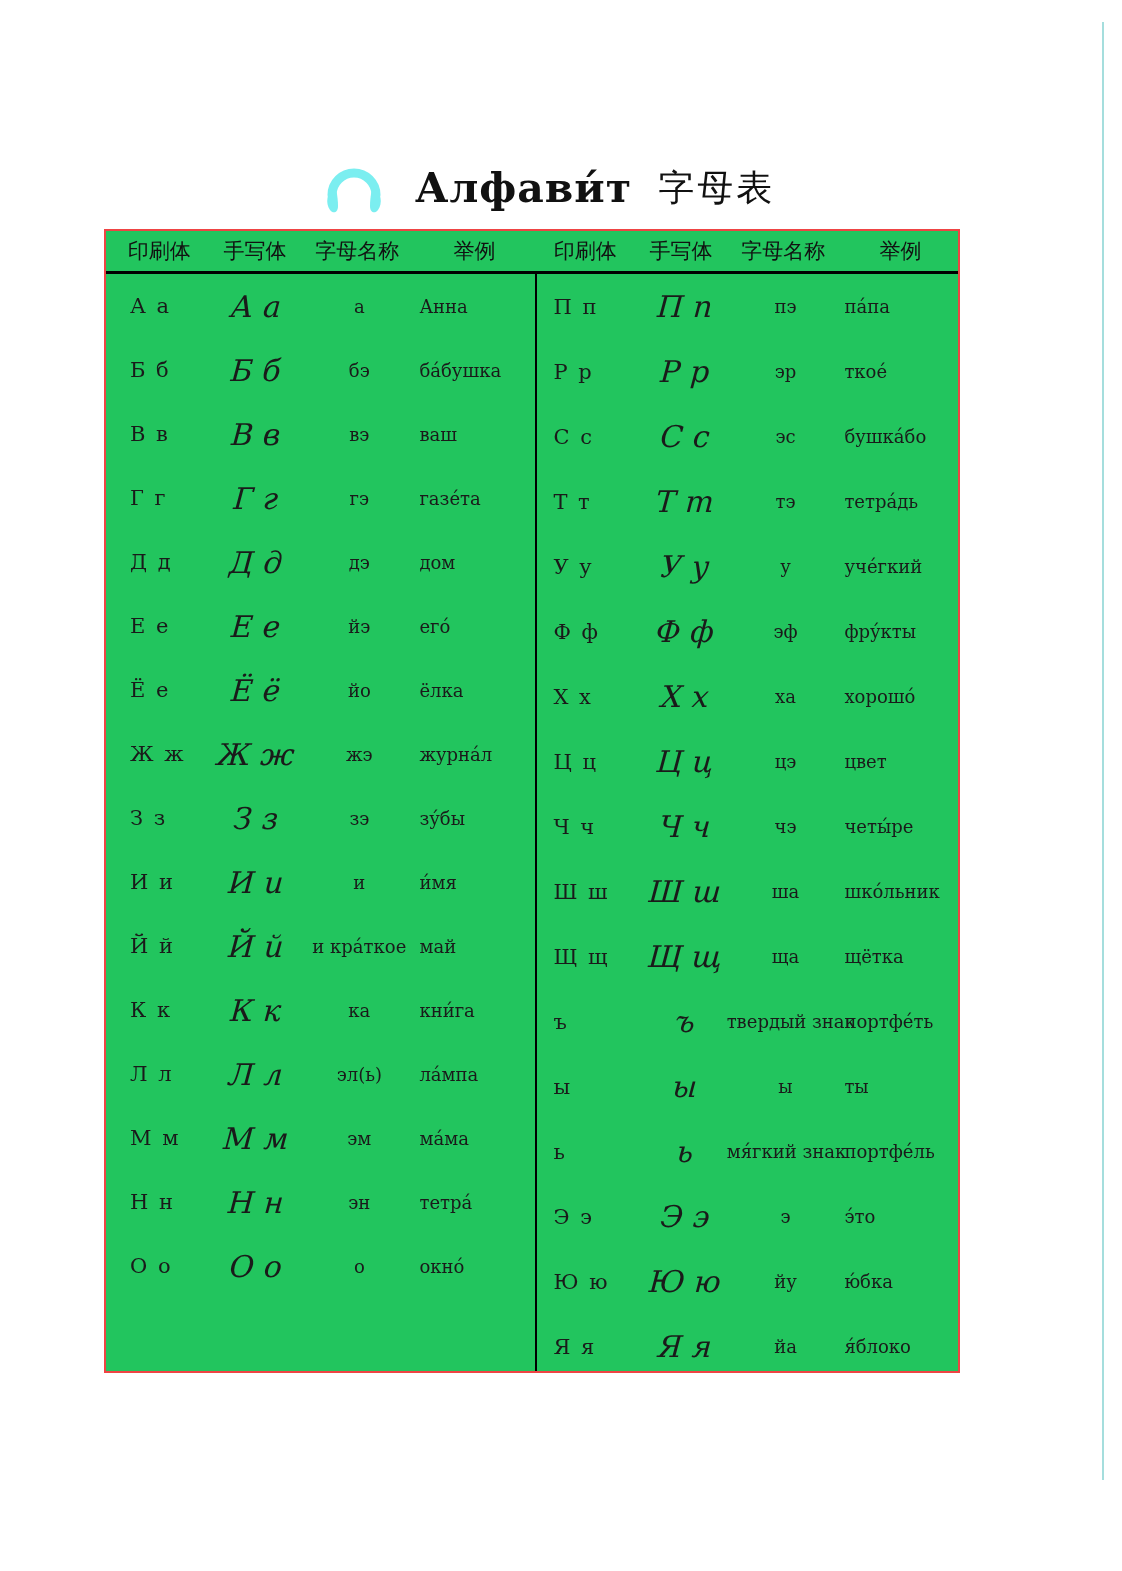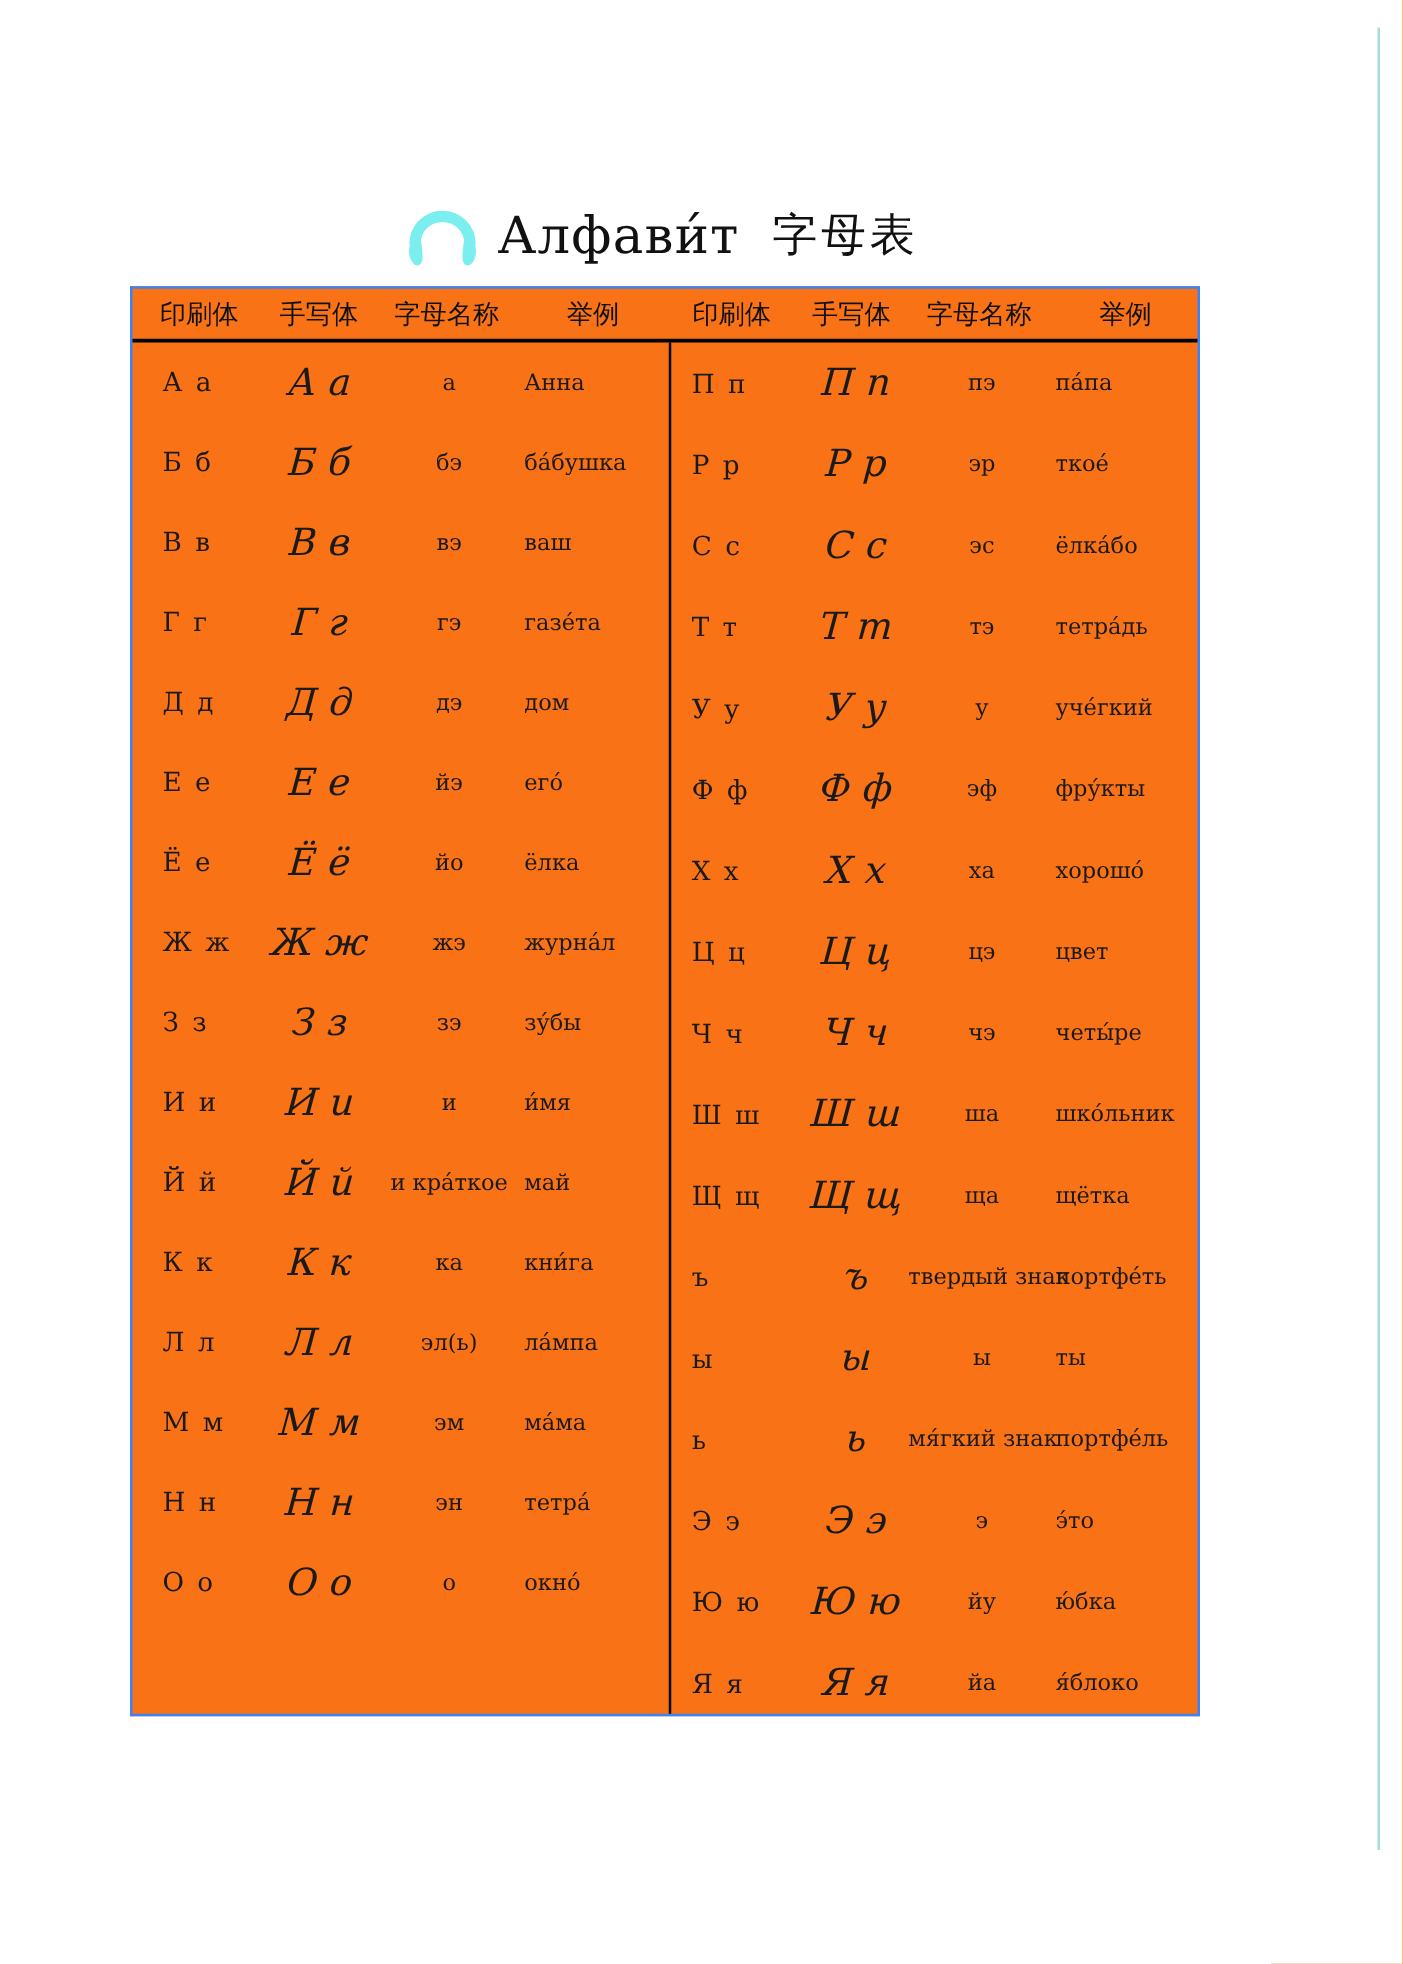--- a/index.html
+++ b/index.html
@@ -7,31 +7,31 @@
     width:1122px;height:1571px;position:relative;background:#ffffff;
     font-family:"DejaVu Serif", serif;color:#1a1a1a;overflow:hidden;
   }
   
   .title-bar{
     position:absolute;left:322px;top:158px;height:60px;
     display:flex;align-items:center;
   }
   .hp-icon{width:64px;height:58px;flex:0 0 auto;}
   .title-ru{
-    font-family:"DejaVu Serif", serif;font-weight:normal;
-    font-size:41px;letter-spacing:1px;margin-left:12px;color:#111;
+    font-family:"DejaVu Serif", serif;font-weight:bold;
+    font-size:41px;letter-spacing:1px;margin-left:29px;color:#111;
   }
   .title-zh{
     font-family:"Liberation Sans", sans-serif;
     font-size:36px;margin-left:26px;color:#111;letter-spacing:3px;
   }
   
   .alphabet-table{
     position:absolute;left:104px;top:229px;width:852px;height:1140px;
-    border:2px solid #3b82f6;background:#f97316;
+    border:2px solid #ef4444;background:#22c55e;
   }
   .table-header{
     height:40px;border-bottom:3px solid #000;
     display:flex;align-items:stretch;
   }
   .header-half{
     width:50%;display:grid;grid-template-columns:25% 20% 28% 27%;
     align-items:center;
   }
   .header-cell{
@@ -210,21 +210,21 @@
         <div class="row">
           <div class="cell printed">Р р</div>
           <div class="cell script">Р р</div>
           <div class="cell name">эр</div>
           <div class="cell example">ткое́</div>
         </div>
         <div class="row">
           <div class="cell printed">С с</div>
           <div class="cell script">С с</div>
           <div class="cell name">эс</div>
-          <div class="cell example">ёлка́бо</div>
+          <div class="cell example">бушка́бо</div>
         </div>
         <div class="row">
           <div class="cell printed">Т т</div>
           <div class="cell script">Т т</div>
           <div class="cell name">тэ</div>
           <div class="cell example">тетра́дь</div>
         </div>
         <div class="row">
           <div class="cell printed">У у</div>
           <div class="cell script">У у</div>

